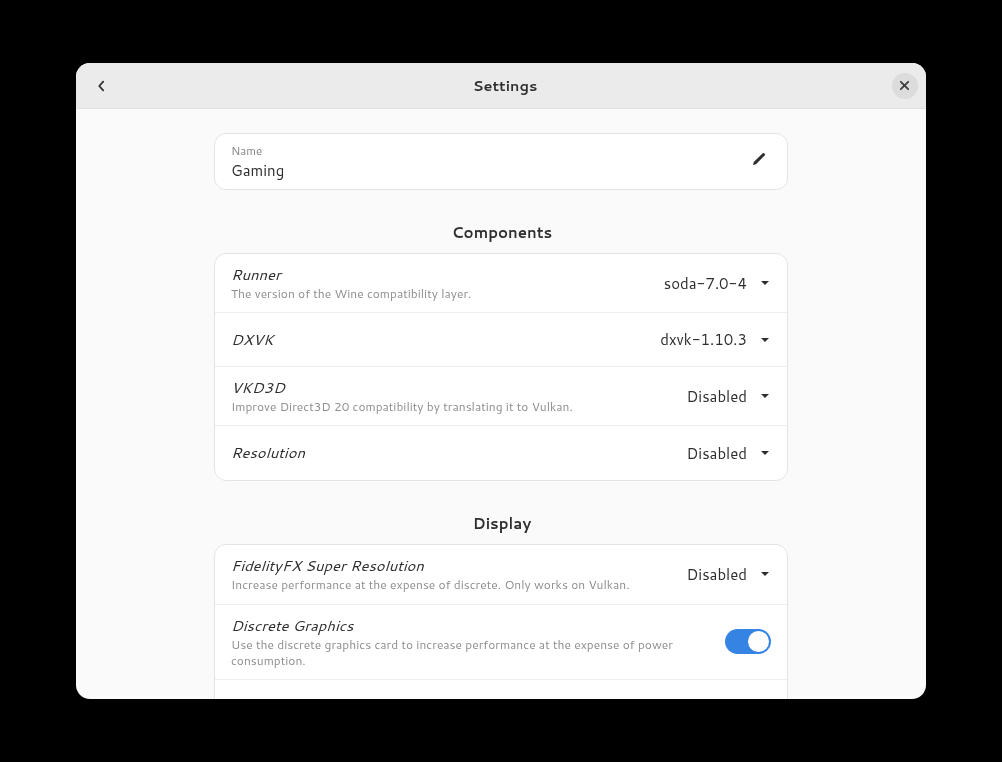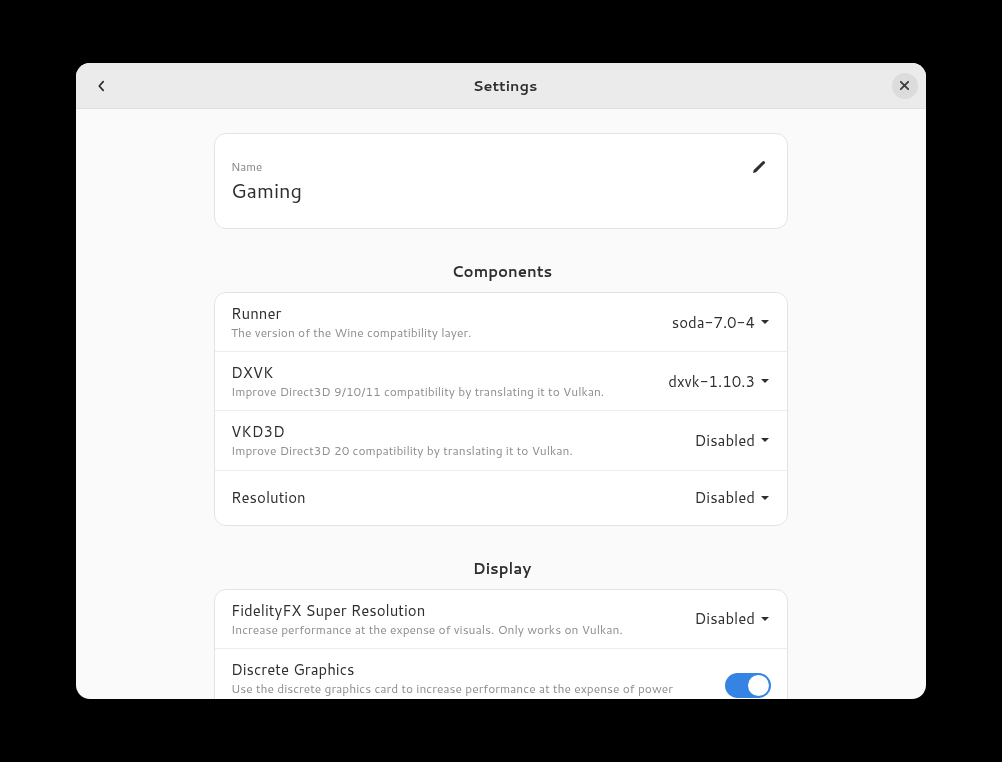--- a/index.html
+++ b/index.html
@@ -64,34 +64,34 @@
     flex-direction: column;
     align-items: center;
   }
   .panel-wrap {
     width: 574px;
   }
   .name-card {
     background: #fff;
     border: 1px solid #e3e3e3;
     border-radius: 12px;
-    padding: 24px 16px;
-    display: flex;
-    align-items: flex-start;
+    padding: 8px 16px;
+    display: flex;
+    align-items: center;
     justify-content: space-between;
     margin-bottom: 32px;
   }
   .name-left { flex: 1; }
   .name-label {
     font-size: 11.5px;
     color: #888;
     margin-bottom: 1px;
   }
   .name-value {
-    font-size: 20px;
+    font-size: 15px;
     color: #2e2e2e;
   }
   .edit-icon {
     width: 24px;
     text-align: center;
     cursor: pointer;
   }
   .section-title {
     font-weight: 700;
     font-size: 15px;
@@ -117,35 +117,36 @@
   }
   .row:last-child { border-bottom: none; }
   .row-left {
     flex: 1;
     padding-right: 12px;
   }
   .row-title {
     font-size: 15px;
     color: #2e2e2e;
     margin-bottom: 1px;
+    font-style: italic;
   }
   .row-desc {
     font-size: 12px;
     color: #8e8e8e;
     line-height: 1.35;
   }
   .row-right {
     display: flex;
     align-items: center;
     gap: 10px;
   }
   .dropdown {
     display: flex;
     align-items: center;
-    gap: 4px;
+    gap: 12px;
     cursor: pointer;
     font-size: 15px;
     color: #2e2e2e;
   }
   .caret {
     display: inline-flex;
   }
   .switch {
     width: 46px;
     height: 25px;
@@ -211,21 +212,20 @@
                 <svg width="12" height="12" viewBox="0 0 12 12">
                   <path d="M2 4 L6 8 L10 4 Z" fill="#2e2e2e"></path>
                 </svg>
               </span>
           </div>
         </div>
 
         <div class="row">
           <div class="row-left">
             <div class="row-title">DXVK</div>
-            <div class="row-desc">Improve Direct3D 9/10/11 compatibility by translating it to Vulkan.</div>
           </div>
           <div class="row-right dropdown">
             <span>dxvk-1.10.3</span>
             <span class="caret">
                 <svg width="12" height="12" viewBox="0 0 12 12">
                   <path d="M2 4 L6 8 L10 4 Z" fill="#2e2e2e"></path>
                 </svg>
               </span>
           </div>
         </div>
@@ -260,21 +260,21 @@
         </div>
 
       </div>
 
       <div class="section-title">Display</div>
       <div class="group">
 
         <div class="row">
           <div class="row-left">
             <div class="row-title">FidelityFX Super Resolution</div>
-            <div class="row-desc">Increase performance at the expense of visuals. Only works on Vulkan.</div>
+            <div class="row-desc">Increase performance at the expense of discrete. Only works on Vulkan.</div>
           </div>
           <div class="row-right dropdown">
             <span>Disabled</span>
             <span class="caret">
                 <svg width="12" height="12" viewBox="0 0 12 12">
                   <path d="M2 4 L6 8 L10 4 Z" fill="#2e2e2e"></path>
                 </svg>
               </span>
           </div>
         </div>

